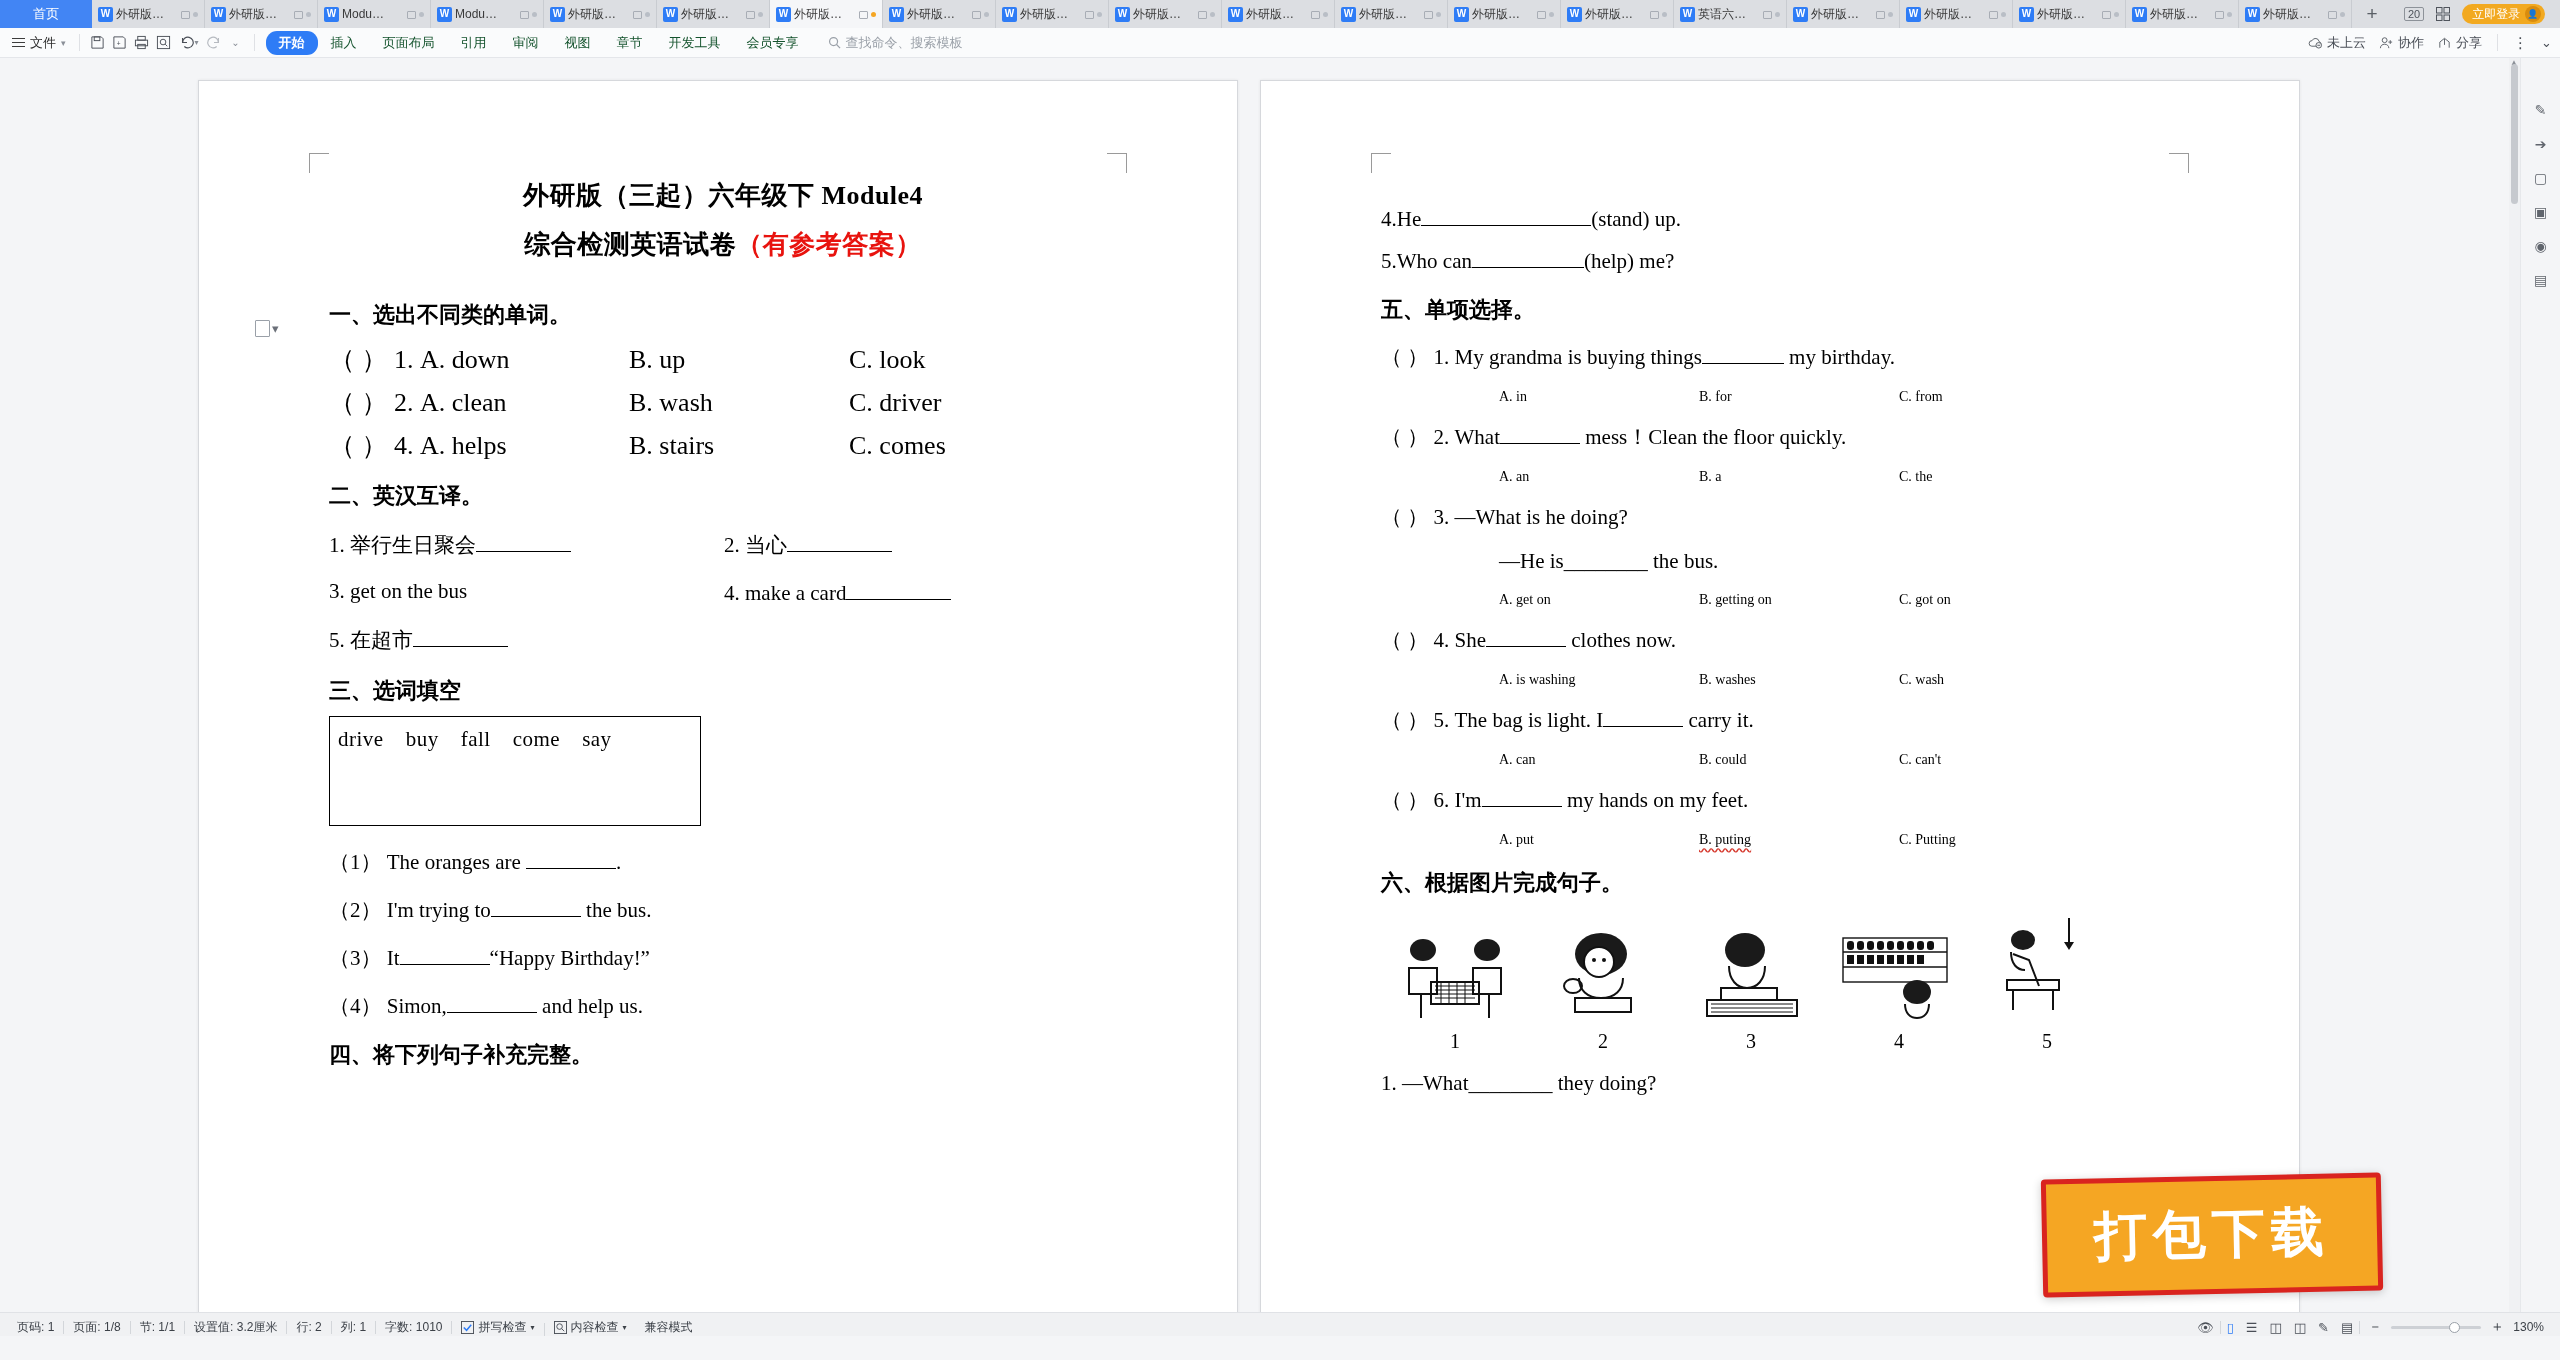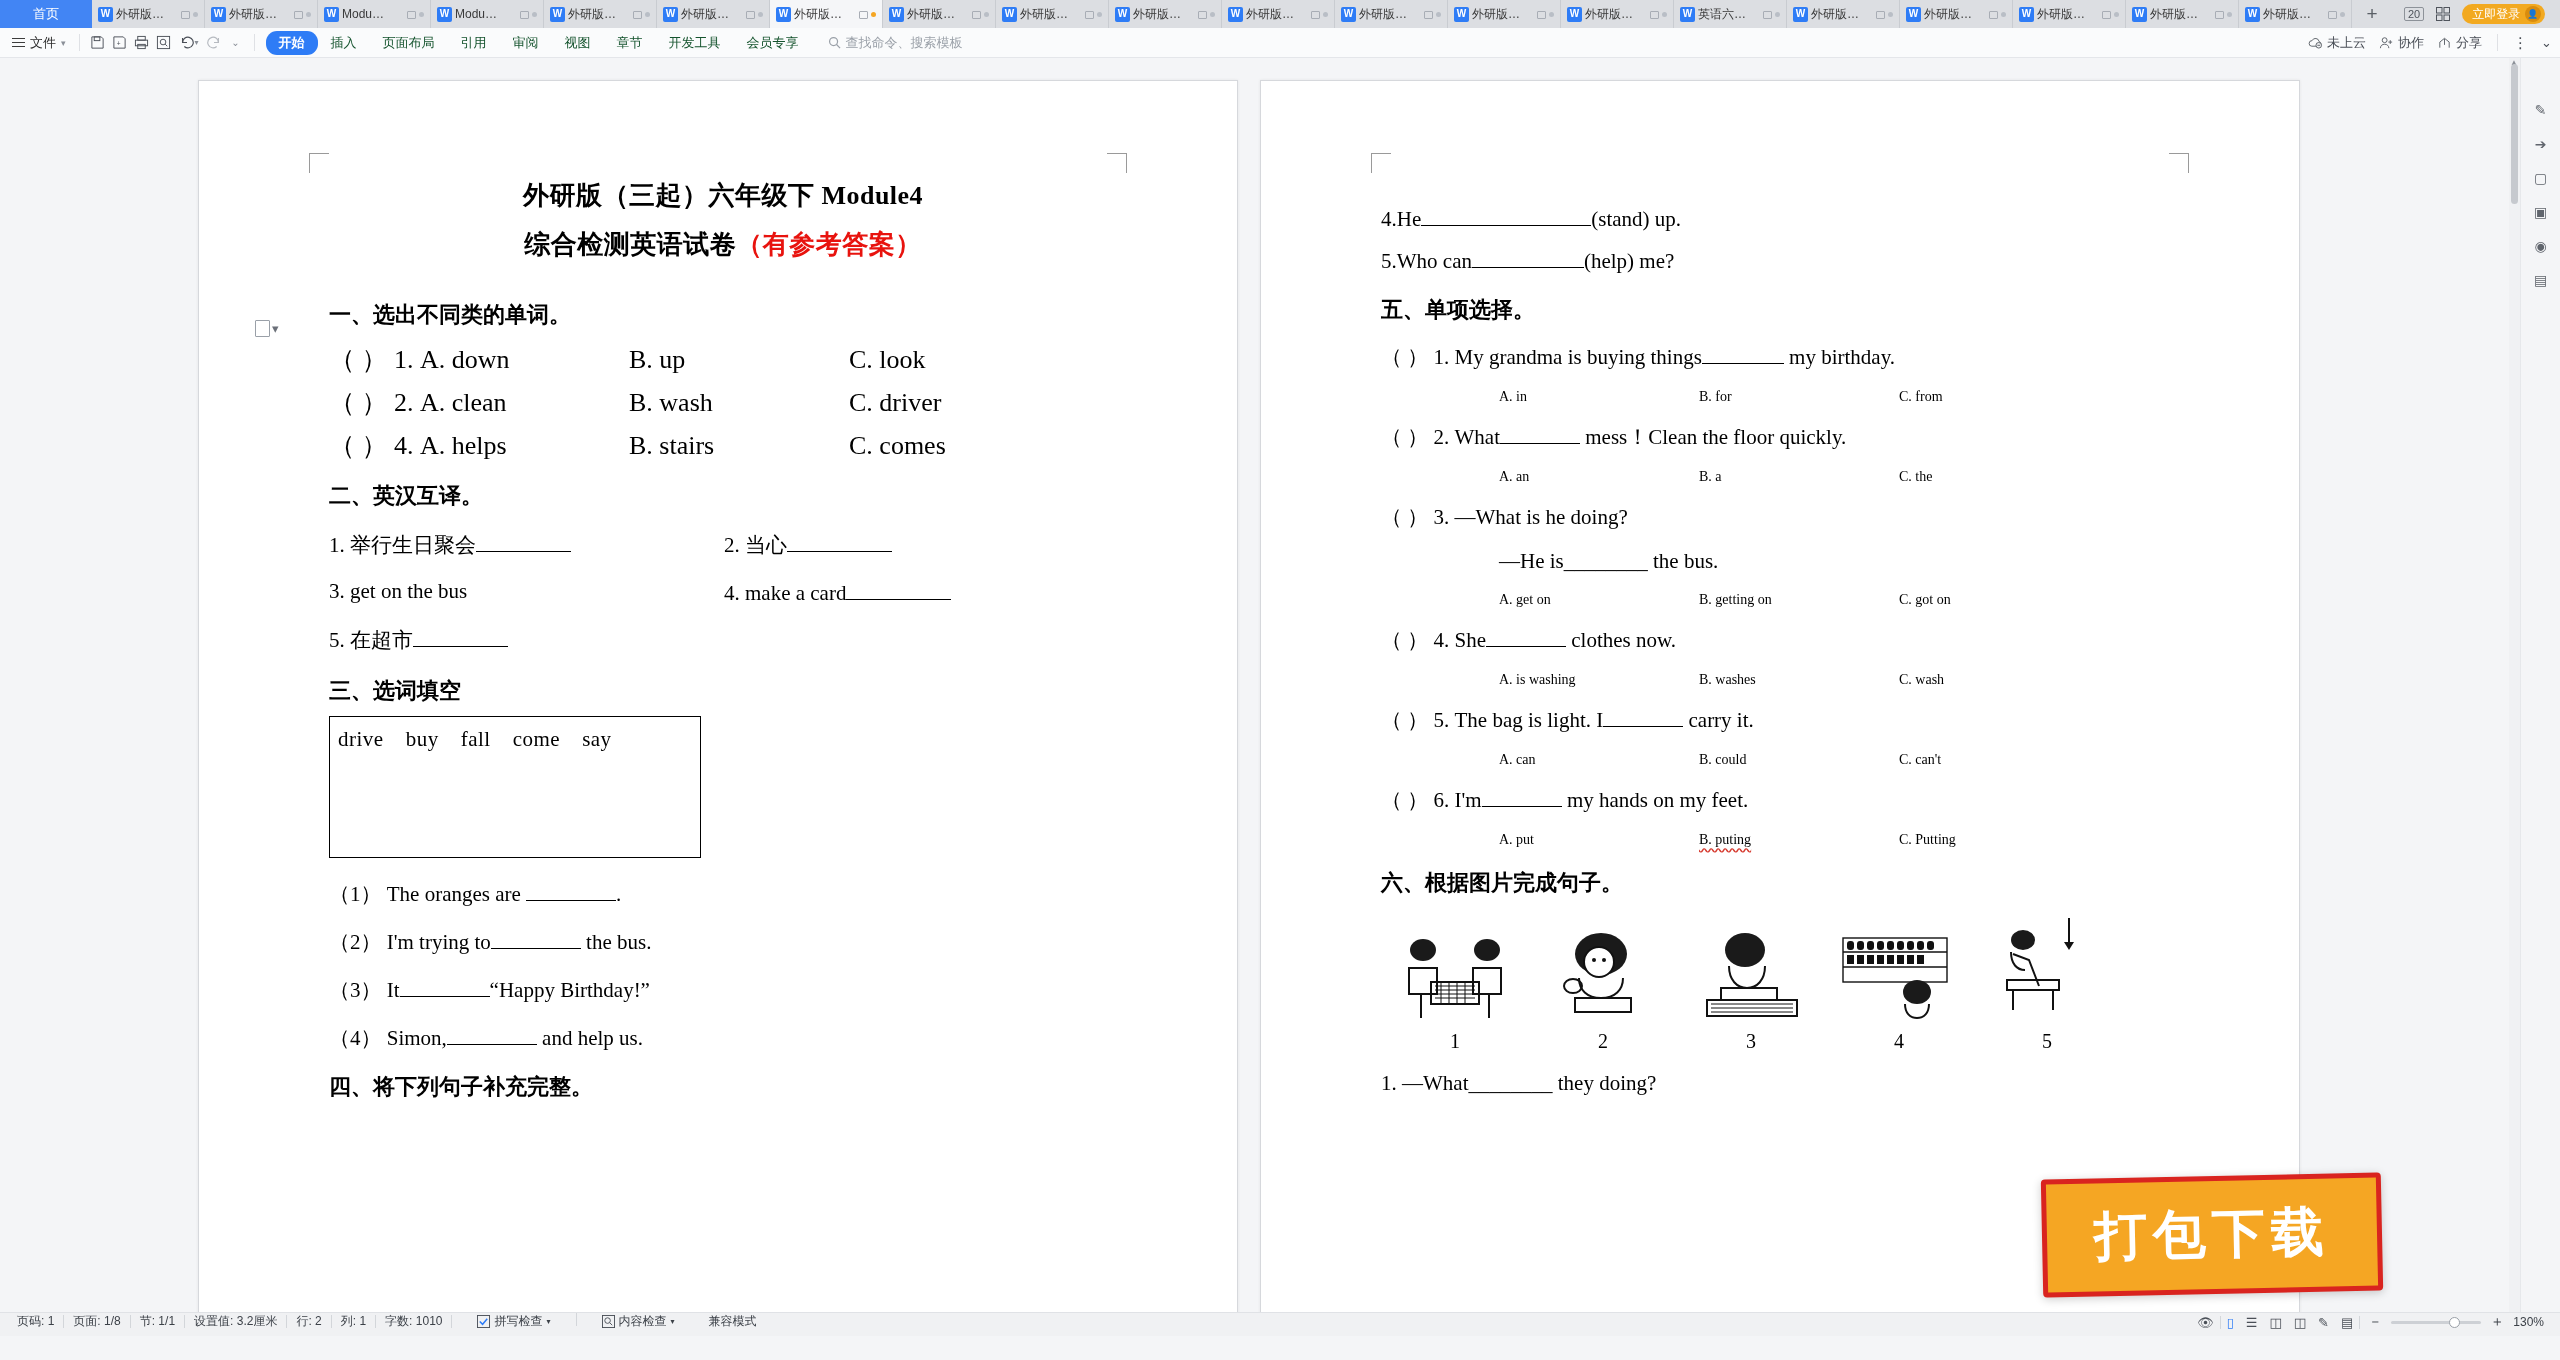--- a/index.html
+++ b/index.html
@@ -126,21 +126,21 @@
     font-size: 26px; line-height: 1; margin: 17px 0; display: flex;
   }
   .qrow .c1 { width: 300px; flex: 0 0 300px; }
   .qrow .c2 { width: 220px; flex: 0 0 220px; }
   .qrow .c3 { flex: 1 1 auto; }
   .ul { display: inline-block; border-bottom: 1px solid #000; height: 1em;
         vertical-align: baseline; }
   .two-col { display: flex; font-size: 21px; margin: 20px 0; }
   .two-col .l { width: 395px; flex: 0 0 395px; }
   .wordbox {
-    border: 1px solid #000; width: 372px; height: 142px; margin: 10px 0 14px 0;
+    border: 1px solid #000; width: 372px; height: 110px; margin: 10px 0 14px 0;
     padding: 10px 8px; font-size: 21px; letter-spacing: 0.5px;
   }
   .wordbox span { margin-right: 22px; }
   .fillline { font-size: 21px; margin: 22px 0; line-height: 1.1; }
 
   
   .rdoc { padding: 108px 110px 0 120px;
           font-family: "Liberation Serif", "DejaVu Serif", serif; color: #000; }
   .rline { font-size: 21px; margin: 16px 0; line-height: 1.15; }
   .mcq { font-size: 21px; margin: 18px 0; }
@@ -187,22 +187,22 @@
     gap: 2px; font-size: 13px; color: #6b7079;
   }
   .float-tool .sheeticon {
     width: 15px; height: 17px; border: 1px solid #9aa0a8; background:#fff; border-radius:1px;
   }
 
   
   .statusbar {
     position: absolute; left: 0; bottom: 0; width: 2560px; height: 24px;
     background: #f0f1f3; border-top: 1px solid #e0e2e6;
-    display: flex; align-items: flex-start; font-size: 12px; color: #3c4148;
-    padding: 0 8px; gap: 16px;
+    display: flex; align-items: flex-end; font-size: 12px; color: #3c4148;
+    padding: 0 8px; gap: 0;
   }
   .st-item { padding: 0 9px; white-space: nowrap; display:flex; align-items:center; gap:4px; }
   .st-div { width: 1px; height: 13px; background: #d3d6da; }
   .sb-spacer { flex: 1 1 auto; }
   .st-right { display: flex; align-items: center; gap: 0; }
   .st-ico { padding: 0 6px; font-size: 13px; color: #4a4f57; display:flex; align-items:center; }
   .st-ico.act { color: #2e7cf6; }
   .zoomwrap { display: flex; align-items: center; gap: 9px; padding: 0 8px; }
   .zoomslider { width: 90px; height: 3px; background: #cdd0d5; position: relative; border-radius:2px;}
   .zoomslider .knob {

